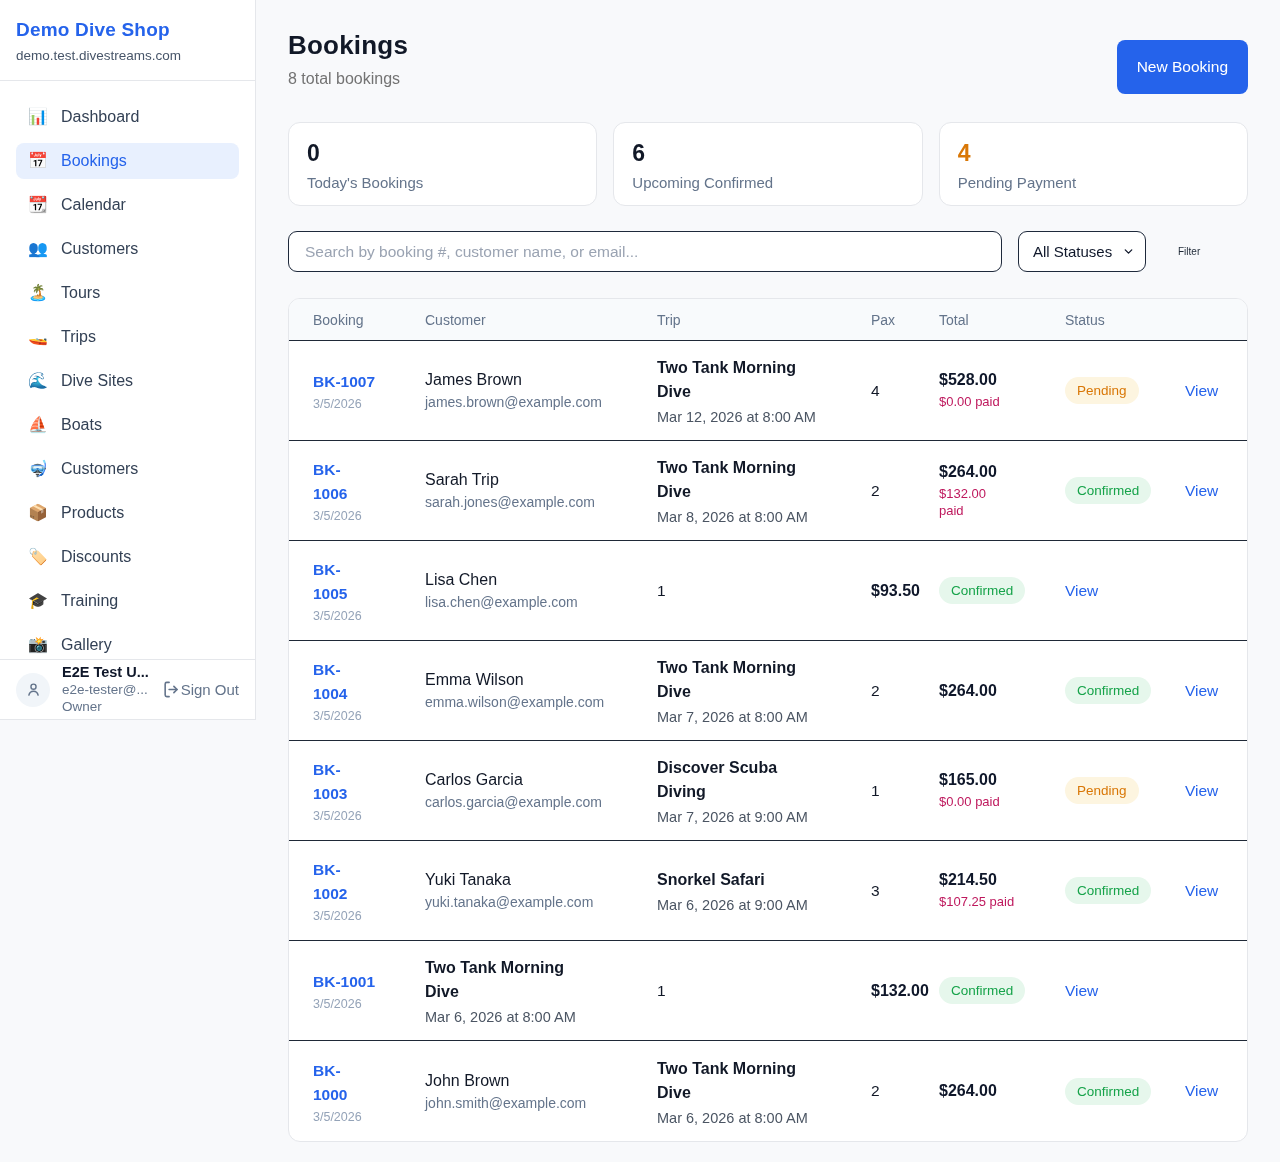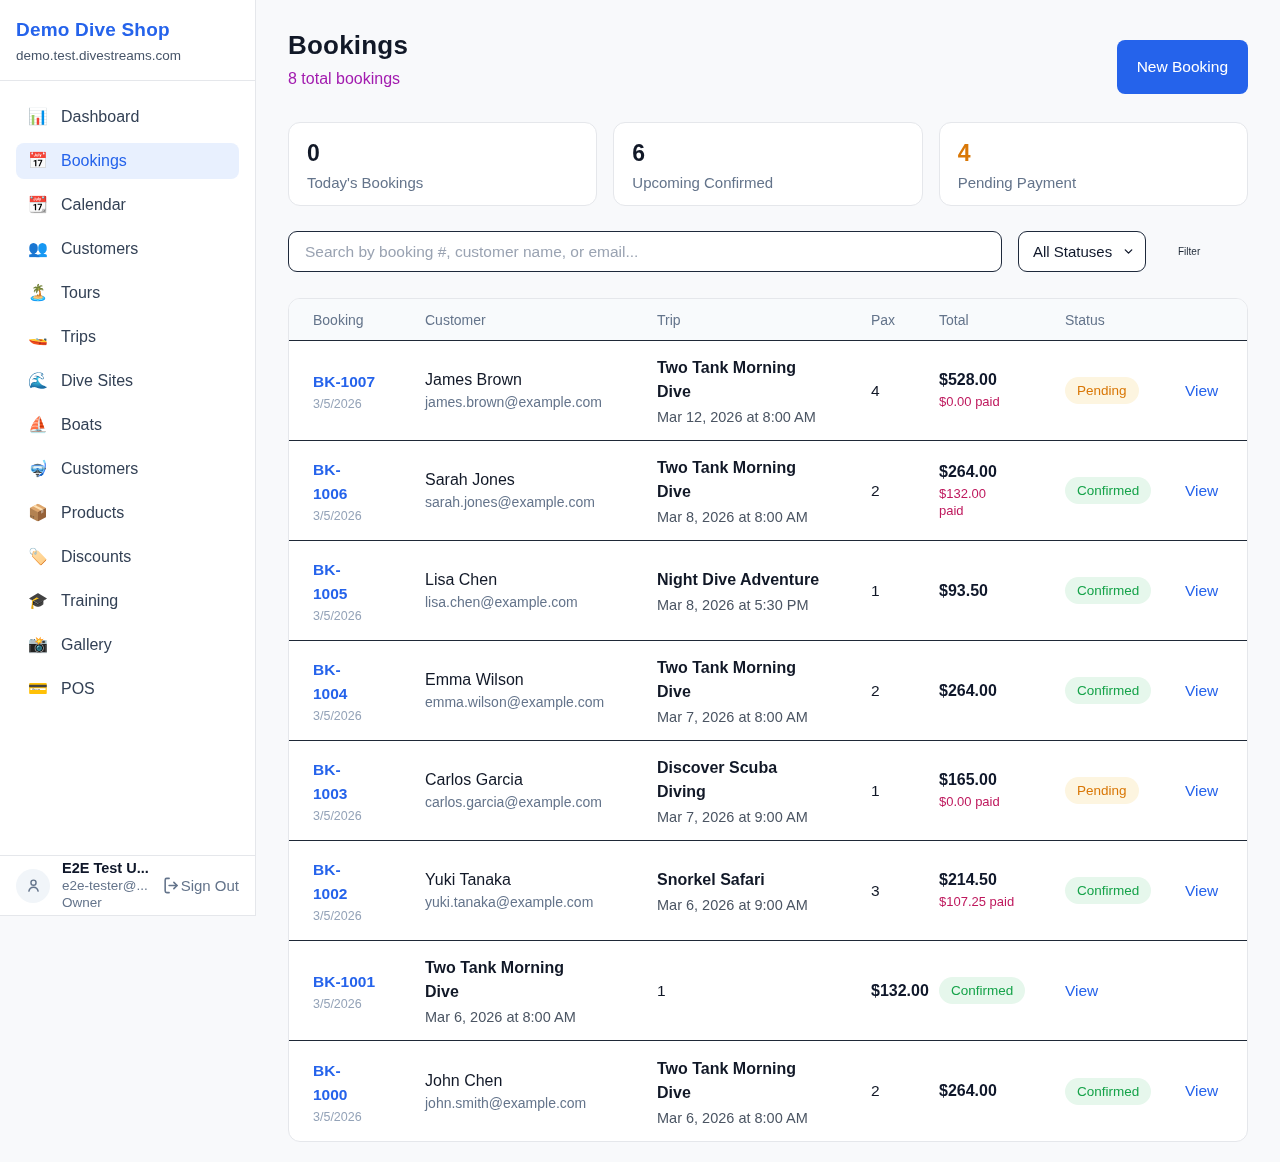--- a/index.html
+++ b/index.html
@@ -7,21 +7,21 @@
   body {
     font-family: "Liberation Sans", sans-serif;
     background: #f8f9fb;
     color: #0f172a;
     position: relative;
   }
 
   
   .sidebar {
     position: absolute; top: 0; left: 0;
-    width: 256px; height: 916px;
+    width: 256px; height: 720px;
     background: #ffffff;
     border-right: 1px solid #e5e7eb;
     border-bottom: 1px solid #e5e7eb;
     display: flex; flex-direction: column;
   }
   .sb-header { padding: 19px 16px 17px; border-bottom: 1px solid #e5e7eb; }
   .shop-name { color: #2563eb; font-size: 19px; font-weight: bold; letter-spacing: .2px; }
   .shop-domain { color: #475569; font-size: 13.5px; margin-top: 7px; }
 
   .nav { flex: 1; padding: 18px 16px 0; overflow: hidden; }
@@ -49,21 +49,21 @@
   .signout {
     margin-left: auto; display: flex; align-items: center; 
     color: #64748b; font-size: 15px; cursor: pointer; white-space: nowrap;
   }
 
   
   .main { position: absolute; left: 256px; top: 0; width: 1024px; padding: 30px 32px 0; }
 
   .page-header { display: flex; justify-content: space-between; align-items: flex-start; }
   .page-title { font-size: 26px; font-weight: bold; color: #111827; letter-spacing: .2px; }
-  .page-subtitle { font-size: 16px; color: #a21caf; margin-top: 9px; }
+  .page-subtitle { font-size: 16px; color: #737373; margin-top: 9px; }
   .primary-btn {
     background: #2563eb; color: #ffffff; border: none; cursor: pointer;
     font-family: inherit; font-size: 15.5px; font-weight: 500;
     padding: 0 20px; height: 54px; border-radius: 8px; margin-top: 10px;
   }
 
   .stats { display: grid; grid-template-columns: 1fr 1fr 1fr; gap: 16px; margin-top: 28px; }
   .stat-card {
     background: #fff; border: 1px solid #e5e7eb; border-radius: 12px;
     padding: 17px 18px; height: 84px;
@@ -308,21 +308,21 @@
     </div>
   </div>
 
   <div class="trow">
     <div>
       <div class="bk-link">BK-
 1006</div>
       <div class="bk-date">3/5/2026</div>
     </div>
     <div>
-      <div class="cust-name">Sarah Jones</div>
+      <div class="cust-name">Sarah Trip</div>
       <div class="cust-email">sarah.jones@example.com</div>
     </div>
     <div>
       <div class="trip-name">Two Tank Morning
 Dive</div>
       <div class="trip-date">Mar 8, 2026 at 8:00 AM</div>
     </div>
     <div class="pax-cell">2</div>
     <div>
       <div class="total-cell">$264.00</div>
@@ -340,24 +340,20 @@
   <div class="trow">
     <div>
       <div class="bk-link">BK-
 1005</div>
       <div class="bk-date">3/5/2026</div>
     </div>
     <div>
       <div class="cust-name">Lisa Chen</div>
       <div class="cust-email">lisa.chen@example.com</div>
     </div>
-    <div>
-      <div class="trip-name">Night Dive Adventure</div>
-      <div class="trip-date">Mar 8, 2026 at 5:30 PM</div>
-    </div>
     <div class="pax-cell">1</div>
     <div>
       <div class="total-cell">$93.50</div>
 
     </div>
     <div>
       <span class="badge confirmed">Confirmed</span>
     </div>
     <div>
       <span class="view-link">View</span>
@@ -470,21 +466,21 @@
     </div>
   </div>
 
   <div class="trow">
     <div>
       <div class="bk-link">BK-
 1000</div>
       <div class="bk-date">3/5/2026</div>
     </div>
     <div>
-      <div class="cust-name">John Chen</div>
+      <div class="cust-name">John Brown</div>
       <div class="cust-email">john.smith@example.com</div>
     </div>
     <div>
       <div class="trip-name">Two Tank Morning
 Dive</div>
       <div class="trip-date">Mar 6, 2026 at 8:00 AM</div>
     </div>
     <div class="pax-cell">2</div>
     <div>
       <div class="total-cell">$264.00</div>

